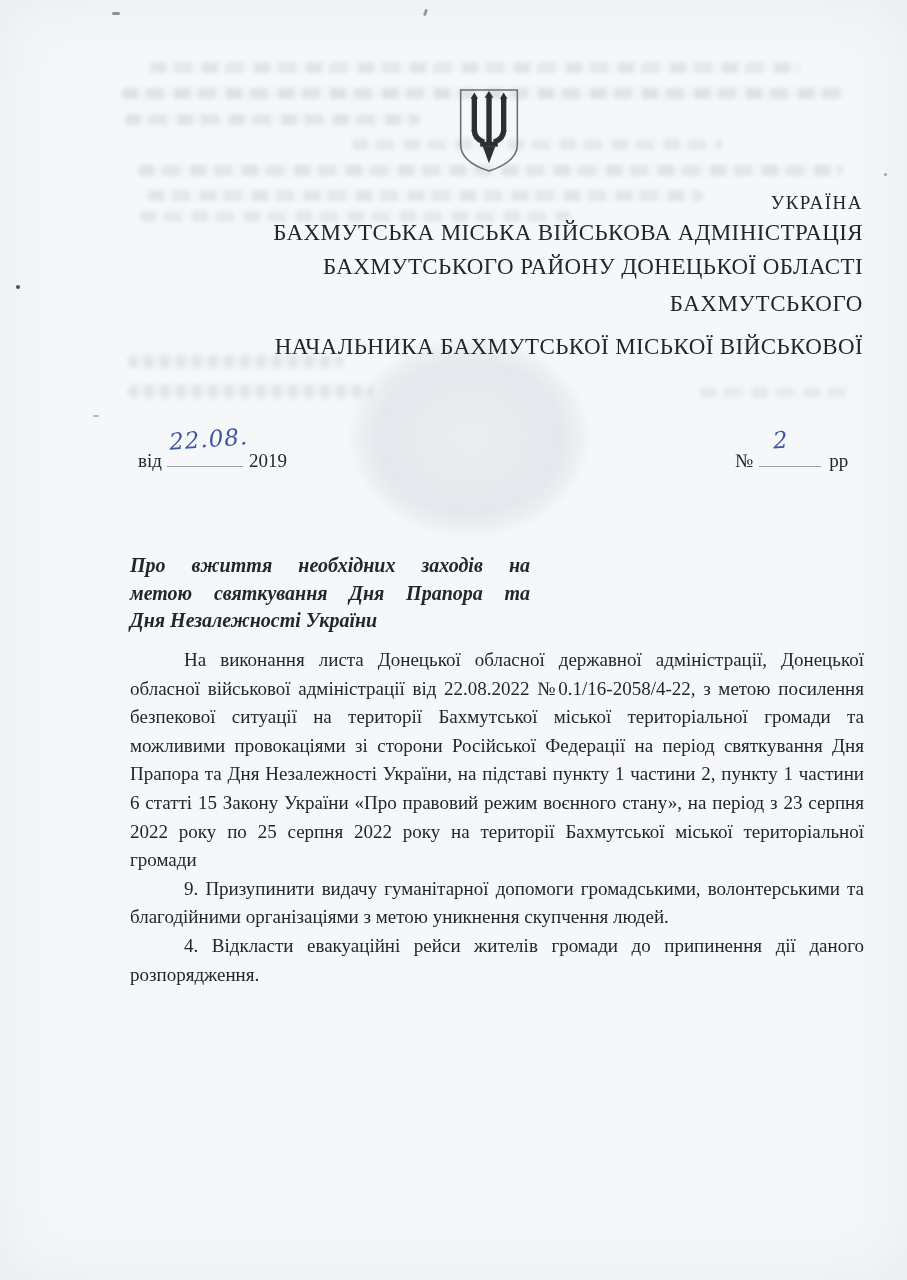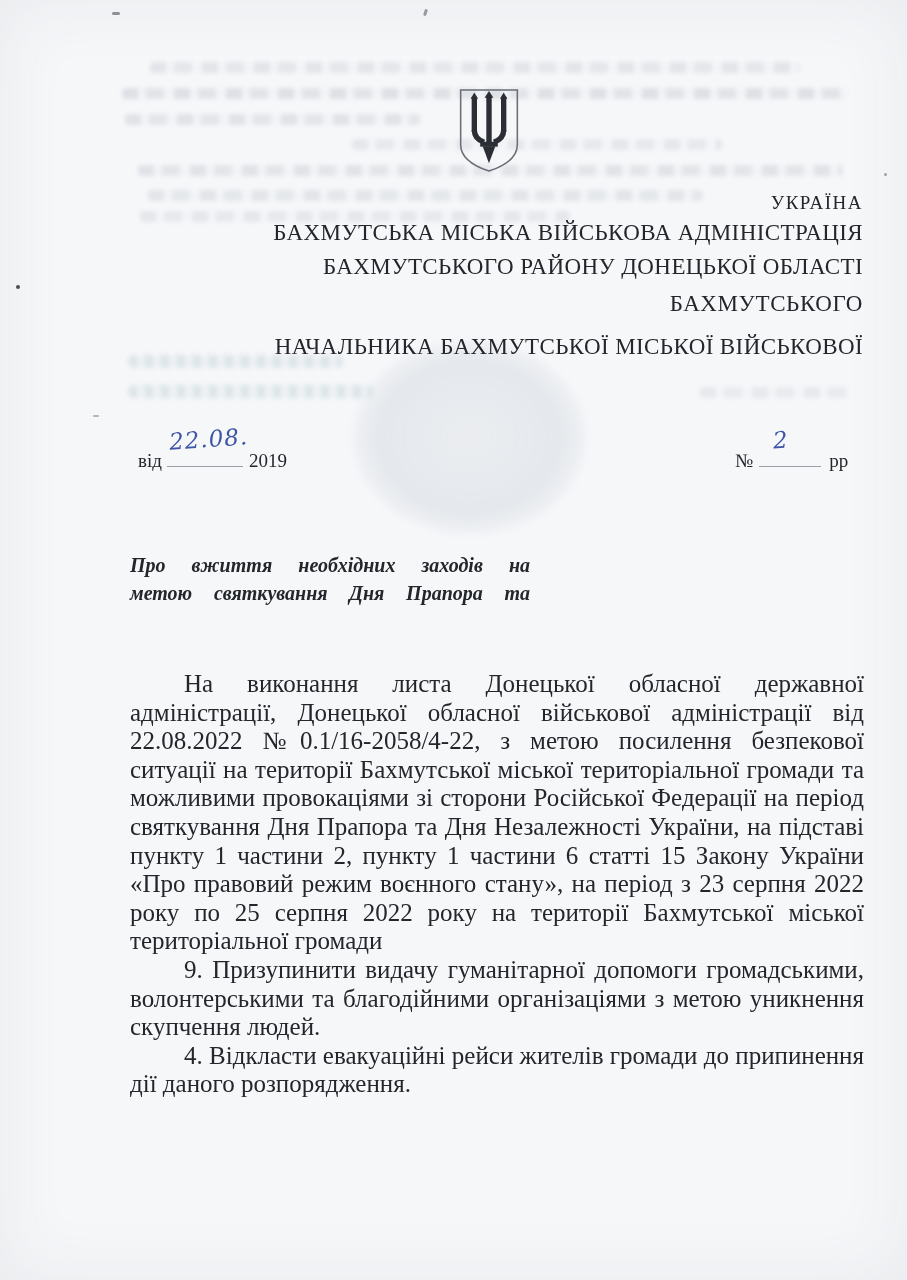--- a/index.html
+++ b/index.html
@@ -57,21 +57,21 @@
   }
   .uline.num .hw{left:14px;top:-21px;}
   .subject{
     position:absolute;left:7px;top:524px;width:400px;
     font-weight:bold;font-style:italic;font-size:20px;line-height:27.5px;margin-top:28px;
   }
   .subject .lj{text-align:justify;text-align-last:justify;}
   .subject .ll{text-align:left;}
   .bodytext{
     position:absolute;left:7px;top:646px;width:734px;
-    font-size:25px;line-height:28.6px;text-align:justify;margin-top:24px;
+    font-size:19px;line-height:28.6px;text-align:justify;
   }
   .bodytext p{margin:0;text-indent:54px;}
 </style>
 </head>
 <body>
 
 <div class="sheet"></div>
 
 <div class="ghost" style="left:150px;top:62px;width:650px;opacity:.45;"></div>
 <div class="ghost" style="left:122px;top:88px;width:725px;opacity:.55;"></div>
@@ -124,20 +124,21 @@
       <span>від</span><span class="uline date"><span class="hw">22.08.</span></span><span>2019</span>
     </div>
     <div class="meta-right">
       <span>№</span><span class="uline num"><span class="hw">2</span></span><span>рр</span>
     </div>
   </div>
 
   <div class="subject">
     <div class="lj">Про вжиття необхідних заходів на</div>
     <div class="lj">метою святкування Дня Прапора та</div>
+    <div class="ll">Дня Незалежності України</div>
   </div>
 
   <div class="bodytext">
     <p>На виконання листа Донецької обласної державної адміністрації, Донецької обласної військової адміністрації від 22.08.2022 №0.1/16-2058/4-22, з метою посилення безпекової ситуації на території Бахмутської міської територіальної громади та можливими провокаціями зі сторони Російської Федерації на період святкування Дня Прапора та Дня Незалежності України, на підставі пункту 1 частини 2, пункту 1 частини 6 статті 15 Закону України «Про правовий режим воєнного стану», на період з 23 серпня 2022 року по 25 серпня 2022 року на території Бахмутської міської територіальної громади</p>
     <p>9. Призупинити видачу гуманітарної допомоги громадськими, волонтерськими та благодійними організаціями з метою уникнення скупчення людей.</p>
     <p>4. Відкласти евакуаційні рейси жителів громади до припинення дії даного розпорядження.</p>
   </div>
 
 </div>
 

